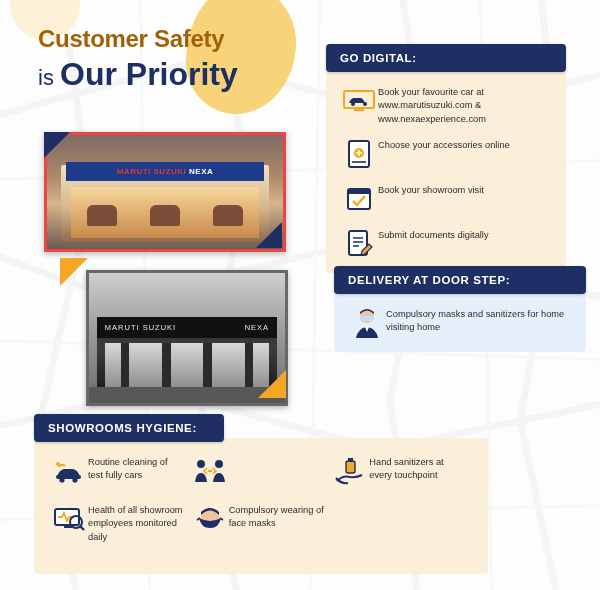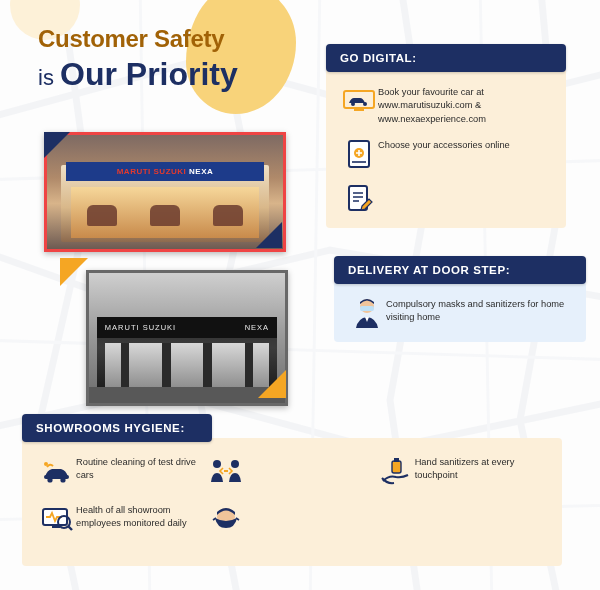--- a/index.html
+++ b/index.html
@@ -153,32 +153,32 @@
     left: 326px;
     top: 44px;
     width: 240px;
   }
   .panel-go-digital .panel-body {
     background: #fcefd9;
     padding-top: 16px;
   }
   .panel-delivery {
     left: 326px;
-    top: 256px;
+    top: 266px;
     width: 252px;
     padding-left: 8px;
   }
   .panel-delivery .panel-body {
     background: #e6f0fb;
     padding-top: 16px;
   }
   .panel-hygiene {
-    left: 22px;
+    left: 34px;
     top: 414px;
-    width: 540px;
+    width: 454px;
   }
   .panel-hygiene .panel-head {
     width: 190px;
     box-sizing: border-box;
   }
   .panel-hygiene .panel-body {
     background: #fcefd9;
     padding: 16px 16px 14px 16px;
   }
 
@@ -392,29 +392,40 @@
           <svg width="28" height="30" viewBox="0 0 28 30">
             <rect x="4" y="2" width="20" height="26" rx="2" fill="#fff" stroke="#1d2f63" stroke-width="2"></rect>
             <circle cx="14" cy="14" r="5" fill="#f5a623"></circle>
             <path d="M11 14 h6 M14 11 v6" stroke="#fff" stroke-width="1.6"></path>
             <path d="M7 23 h14" stroke="#1d2f63" stroke-width="1.6"></path>
           </svg>
         </span>
         <span class="txt">Choose your accessories online</span>
       </div>
 
+      <div class="item">
+        <span class="ico">
+          <svg width="28" height="28" viewBox="0 0 28 28">
+            <rect x="3" y="4" width="22" height="20" rx="2" fill="#fff" stroke="#1d2f63" stroke-width="2"></rect>
+            <rect x="3" y="4" width="22" height="5" fill="#1d2f63"></rect>
+            <path d="M8 16 l4 4 l8-9" fill="none" stroke="#f5a623" stroke-width="2.4"></path>
+          </svg>
+        </span>
+        <span class="txt">Book your showroom visit</span>
+      </div>
 
       <div class="item">
         <span class="ico">
           <svg width="28" height="30" viewBox="0 0 28 30">
             <rect x="4" y="2" width="18" height="24" rx="2" fill="#fff" stroke="#1d2f63" stroke-width="2"></rect>
             <path d="M8 9 h10 M8 13 h10 M8 17 h6" stroke="#1d2f63" stroke-width="1.4"></path>
             <path d="M17 22 l7-7 l3 3 l-7 7 l-4 1 z" fill="#f5a623" stroke="#1d2f63" stroke-width="1.2"></path>
           </svg>
         </span>
+        <span class="txt">Submit documents digitally</span>
       </div>
 
     </div>
   </div>
 
   <div class="panel panel-delivery">
     <div class="panel-head">DELIVERY AT DOOR STEP:</div>
     <div class="panel-body">
 
 
@@ -442,21 +453,21 @@
         <span class="ico">
           <svg width="36" height="26" viewBox="0 0 36 26">
             <path d="M6 19 q2-7 7-8 h9 q5 1 7 8 z" fill="#1d2f63"></path>
             <rect x="5" y="17" width="25" height="4" rx="2" fill="#1d2f63"></rect>
             <circle cx="11" cy="22" r="2.6" fill="#1d2f63"></circle>
             <circle cx="24" cy="22" r="2.6" fill="#1d2f63"></circle>
             <path d="M8 9 q3-4 6-1" stroke="#f5a623" stroke-width="2" fill="none"></path>
             <circle cx="7" cy="6" r="2" fill="#f5a623"></circle>
           </svg>
         </span>
-        <span class="txt">Routine cleaning of test drive cars</span>
+        <span class="txt">Routine cleaning of test fully cars</span>
       </div>
 
       <div class="item">
         <span class="ico">
           <svg width="34" height="28" viewBox="0 0 34 28">
             <circle cx="8" cy="7" r="4" fill="#1d2f63"></circle>
             <path d="M2 25 q1-9 6-9 q5 0 6 9 z" fill="#1d2f63"></path>
             <circle cx="26" cy="7" r="4" fill="#1d2f63"></circle>
             <path d="M20 25 q1-9 6-9 q5 0 6 9 z" fill="#1d2f63"></path>
             <path d="M15 14 h4" stroke="#f5a623" stroke-width="2"></path>
@@ -492,18 +503,19 @@
 
       <div class="item">
         <span class="ico">
           <svg width="32" height="28" viewBox="0 0 32 28">
             <circle cx="16" cy="12" r="9" fill="#f0c49a"></circle>
             <path d="M7 10 q9-9 18 0 v-3 q-9-8-18 0 z" fill="#1d2f63"></path>
             <path d="M5 13 q11 6 22 0 q-2 10-11 10 q-9 0-11-10 z" fill="#1d2f63"></path>
             <path d="M6 13 l-3 2 M26 13 l3 2" stroke="#1d2f63" stroke-width="1.6"></path>
           </svg>
         </span>
+        <span class="txt">Compulsory wearing of face masks</span>
       </div>
 
     </div>
   </div>
 
 </div>
 
 </body></html>

